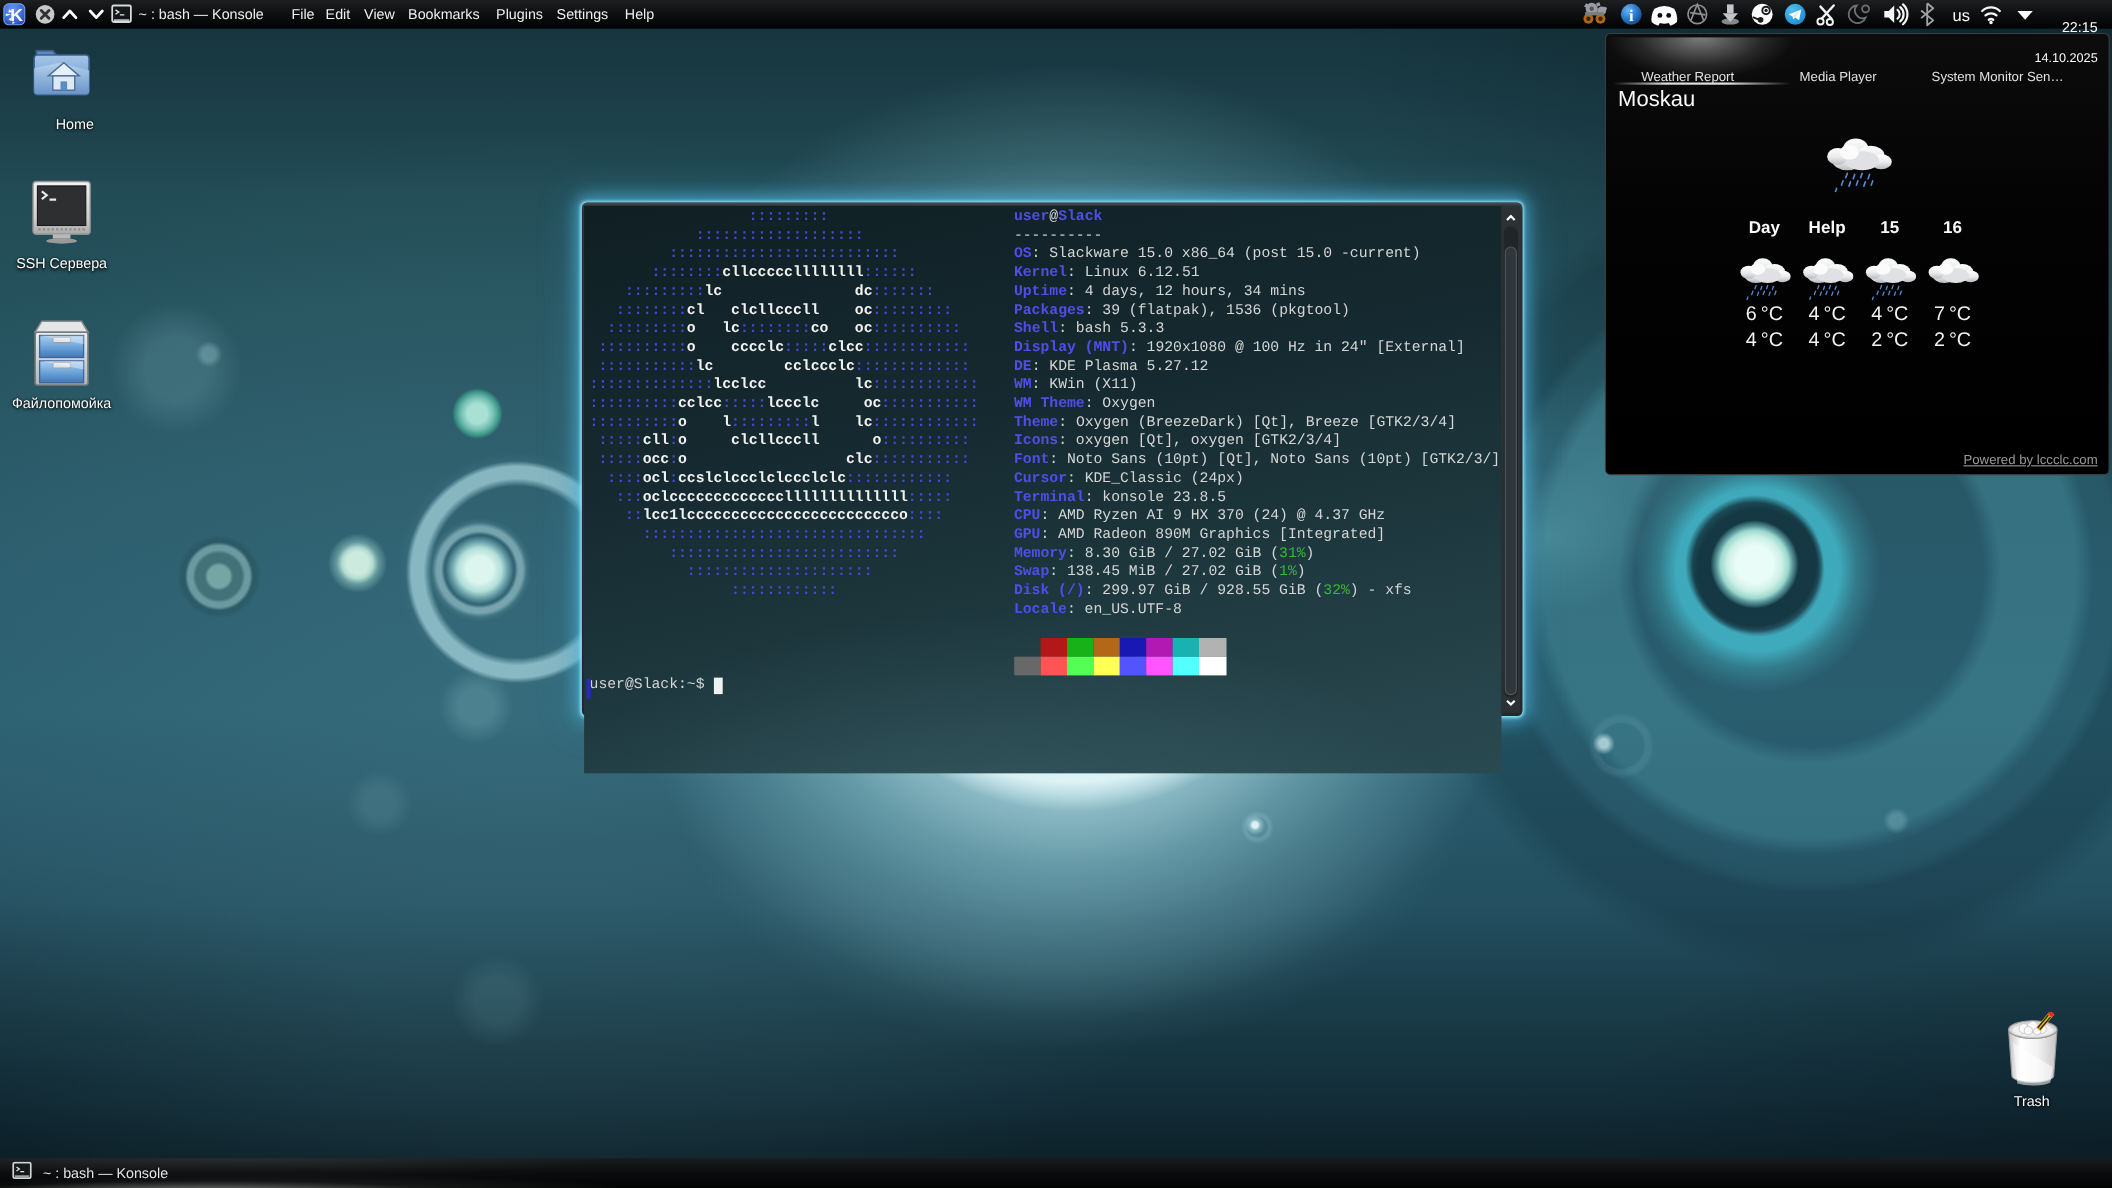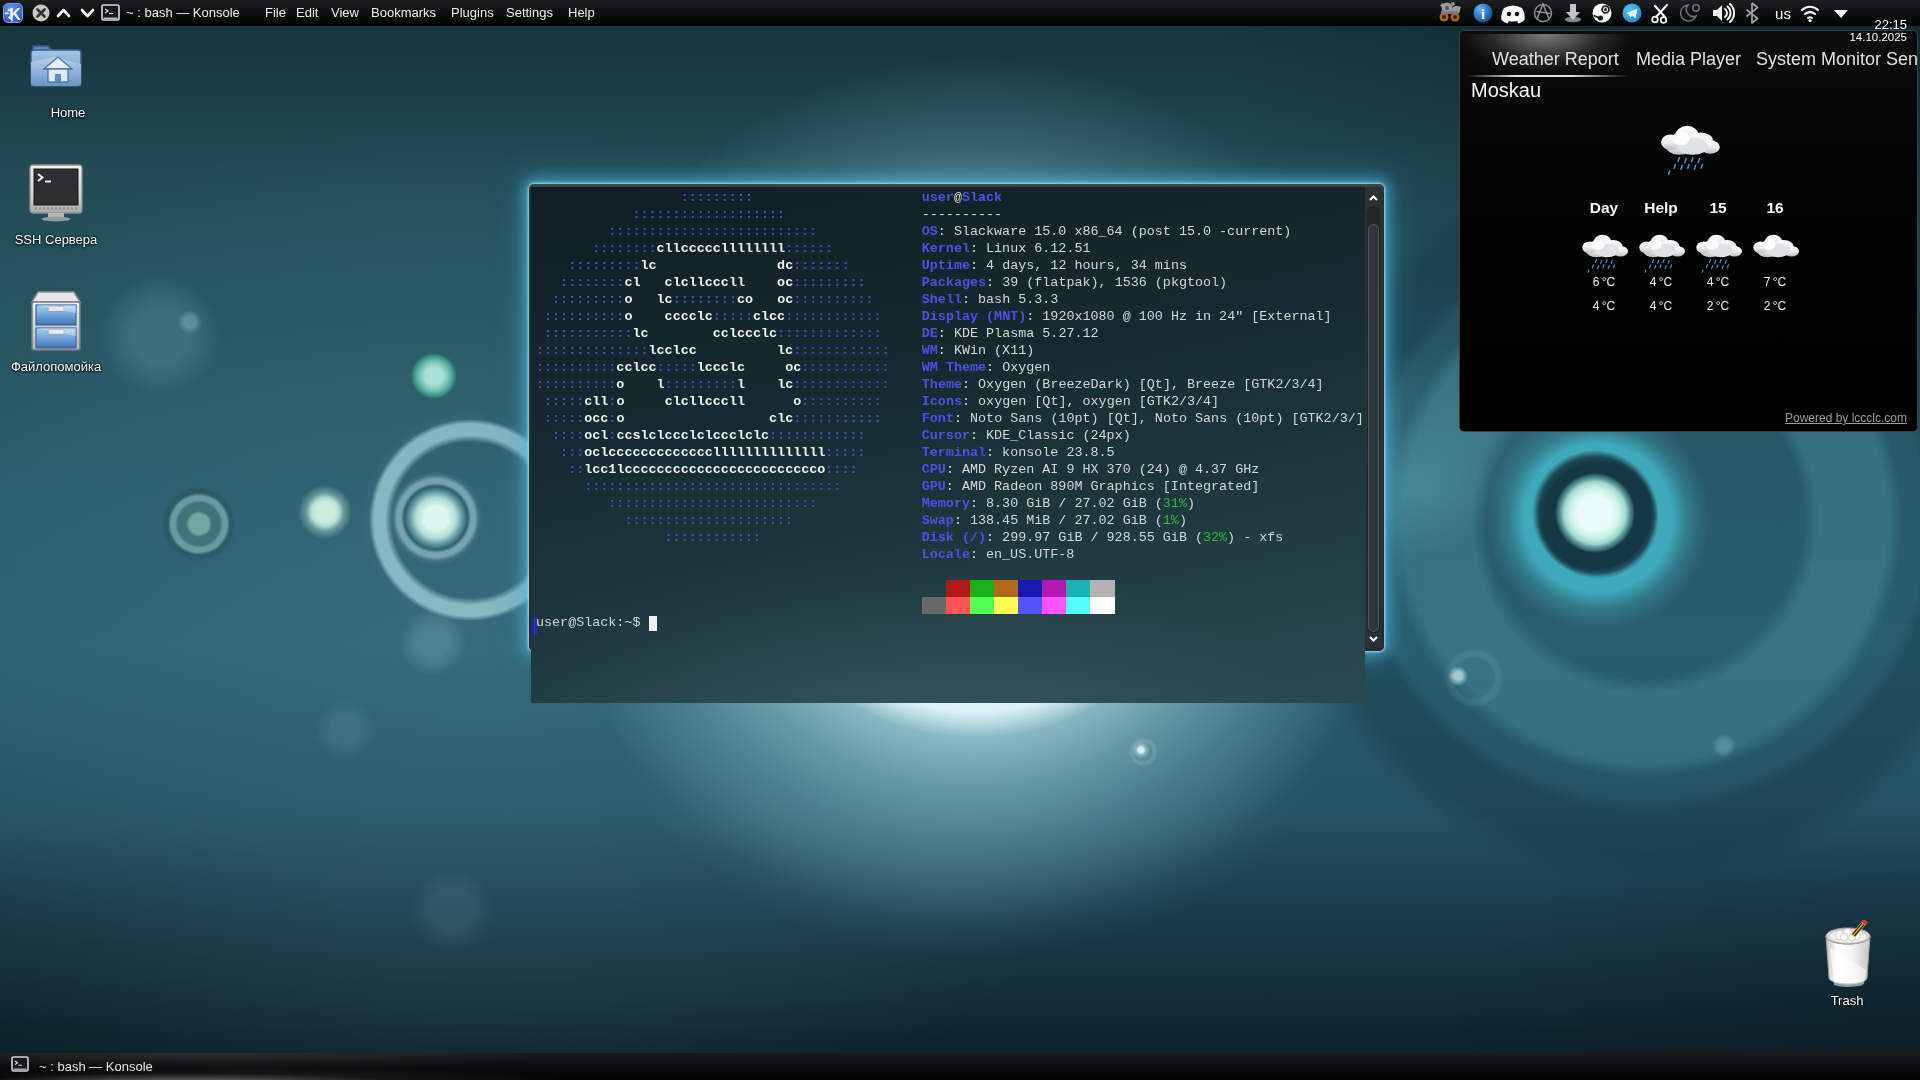--- a/index.html
+++ b/index.html
@@ -38,21 +38,21 @@
  linear-gradient(180deg, rgba(10,28,36,.4) 0%, rgba(10,28,36,0) 16%),
  linear-gradient(180deg, #1d4049 0%, #25525d 26%, #285a6a 46%, #295e6f 60%, #245061 76%, #1d4250 90%, #16333e 100%);
 }
 
 .lbl{position:absolute;color:rgba(255,255,255,.99);font-size:13px;text-align:center;text-shadow:0 1px 3px rgba(0,0,0,.95),0 0 2px rgba(0,0,0,.9)}
 
 #panel{opacity:.999;position:absolute;left:0;top:0;width:1920px;height:26px;background:linear-gradient(180deg,#1d1f20 0%,#101112 45%,#020303 100%);}
 #panel .mtxt{position:absolute;top:5px;font-size:13px;color:rgba(242,242,242,.99)}
 #clock{position:absolute;right:13px;top:16px;text-align:right;color:rgba(255,255,255,.99);line-height:1}
 #clock .t{font-size:13px;margin-top:2px}
-#clock .d{font-size:11.5px;margin-top:1px}
+#clock .d{font-size:11.5px;margin-top:17px}
 
 #win{opacity:.999;position:absolute;left:529px;top:184px;width:855px;height:467px;background:linear-gradient(180deg,#43484b,#2c3134 8px,#25292c);border-radius:5px;
  box-shadow:0 0 3px 1px rgba(150,230,255,.95), 0 0 14px 5px rgba(80,185,225,.65), 0 0 30px 10px rgba(60,150,190,.28);}
 #scr{position:absolute;left:2px;top:3px;width:834px;height:516px;background:
  radial-gradient(ellipse 600px 300px at 45% 112%, rgba(120,180,190,.18), rgba(120,180,190,0) 70%),
  linear-gradient(168deg,#101f24 0%,#152a30 38%,#1c363c 62%,#26434a 86%,#294a50 100%);}
 #term{position:absolute;left:5px;top:2px;font:13.4px "Liberation Mono",monospace;line-height:17px;color:rgba(216,216,216,.99);white-space:pre}
 #term .ab{color:rgba(74,74,224,.99);font-weight:bold}
 #term .aw{color:rgba(244,244,244,.99);font-weight:bold}
 #term .k{color:rgba(80,80,232,.99);font-weight:bold}
@@ -60,25 +60,25 @@
 #term .p0{background:transparent}
 #term .pb{display:inline-block;width:24.12px;height:17px;vertical-align:top}
 #term .cur{background:#eef2f2;display:inline-block;width:8px;height:15px;vertical-align:-2px}
 #nmark{position:absolute;left:2px;top:430px;width:4px;height:18px;background:#2a2ab8}
 #sbar{position:absolute;right:2px;top:3px;width:17px;height:461px;background:#2c3134}
 #strough{position:absolute;left:2px;top:19px;width:13px;height:428px;background:#212527;border-radius:6px}
 #sthumb{position:absolute;left:3px;top:37px;width:11px;height:408px;background:#30373b;border:1px solid #4e585e;border-radius:6px}
 .chev{position:absolute;left:4px;width:9px;height:6px}
 
 #wx{opacity:.999;position:absolute;left:1459px;top:30px;width:459px;height:402px;background:linear-gradient(180deg,#0c0c0c,#030303 40%,#000);border:1px solid #3a3d3e;border-radius:5px;color:#e8e8e8}
-#wx .tab{position:absolute;top:18px;font-size:18px;color:rgba(228,228,228,.99);white-space:nowrap}
+#wx .tab{position:absolute;top:32px;font-size:12px;color:rgba(228,228,228,.99);white-space:nowrap}
 #wxglow{position:absolute;left:-14px;top:3px;width:200px;height:42px;background:radial-gradient(58% 125% at 50% 0%,rgba(185,185,185,.65) 0%,rgba(105,105,105,.3) 48%,rgba(50,50,50,.06) 72%,rgba(40,40,40,0) 86%)}
 #wxline{position:absolute;left:6px;top:44px;width:162px;height:1.6px;background:linear-gradient(90deg,rgba(200,200,200,0),rgba(235,235,235,.95) 30% 65%,rgba(200,200,200,0))}
 #wx .hd{position:absolute;font-size:15.5px;font-weight:bold;color:rgba(252,252,252,.99);transform:translateX(-50%)}
-#wx .tmp{position:absolute;font-size:12px;color:rgba(244,244,244,.99);transform:translateX(-50%);white-space:pre}
+#wx .tmp{position:absolute;font-size:18px;color:rgba(244,244,244,.99);transform:translateX(-50%);white-space:pre}
 #moskau{position:absolute;left:11px;top:48px;font-size:20px;color:rgba(252,252,252,.99)}
 #pwd{position:absolute;right:10px;bottom:6px;font-size:12px;color:rgba(156,156,156,.99);text-decoration:underline}
 
 #task{opacity:.999;position:absolute;left:0;top:1053px;width:1920px;height:27px;background:linear-gradient(180deg,#191b1c 0%,#0e0f10 40%,#010202 100%)}
 #tglow{position:absolute;left:0;top:0;width:560px;height:27px;background:
  radial-gradient(ellipse 290px 16px at 185px 33px, rgba(255,255,255,.5), rgba(255,255,255,.1) 60%, rgba(255,255,255,0) 80%),
  radial-gradient(ellipse 500px 30px at 250px 36px, rgba(255,255,255,.18), rgba(255,255,255,0) 75%),
  radial-gradient(ellipse 420px 22px at 220px 0px, rgba(255,255,255,.08), rgba(255,255,255,0) 80%);}
 #ttxt{position:absolute;left:39px;top:1059px;font-size:13px;color:rgba(230,230,230,.99)}
 .ticon{position:absolute}

